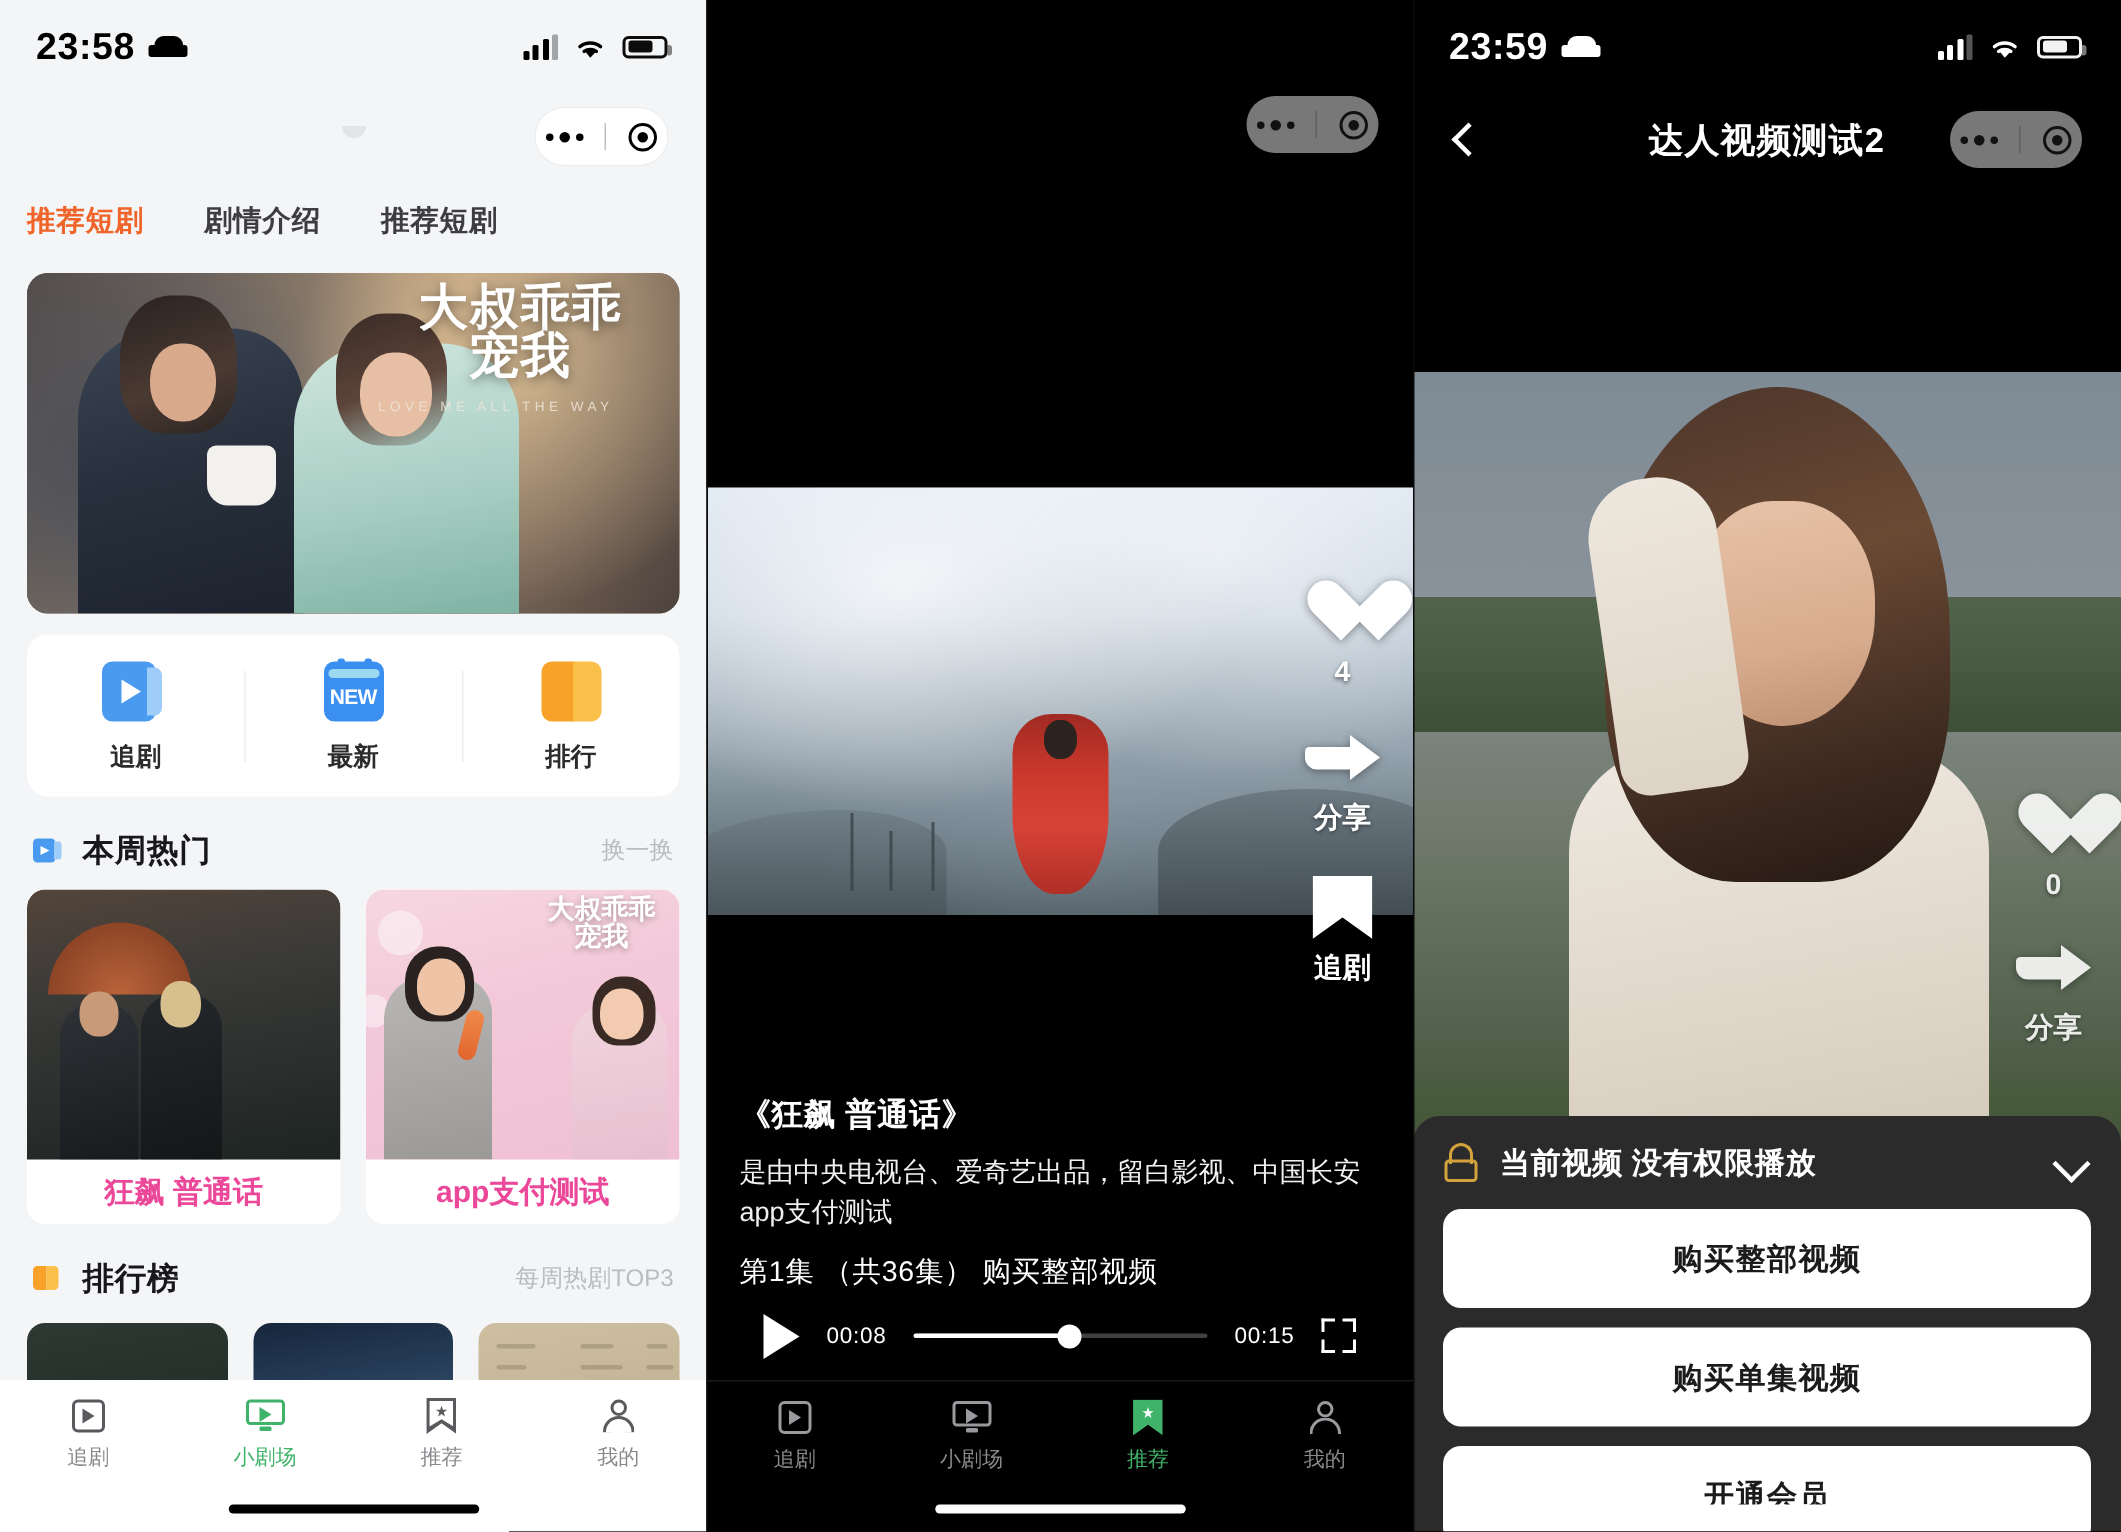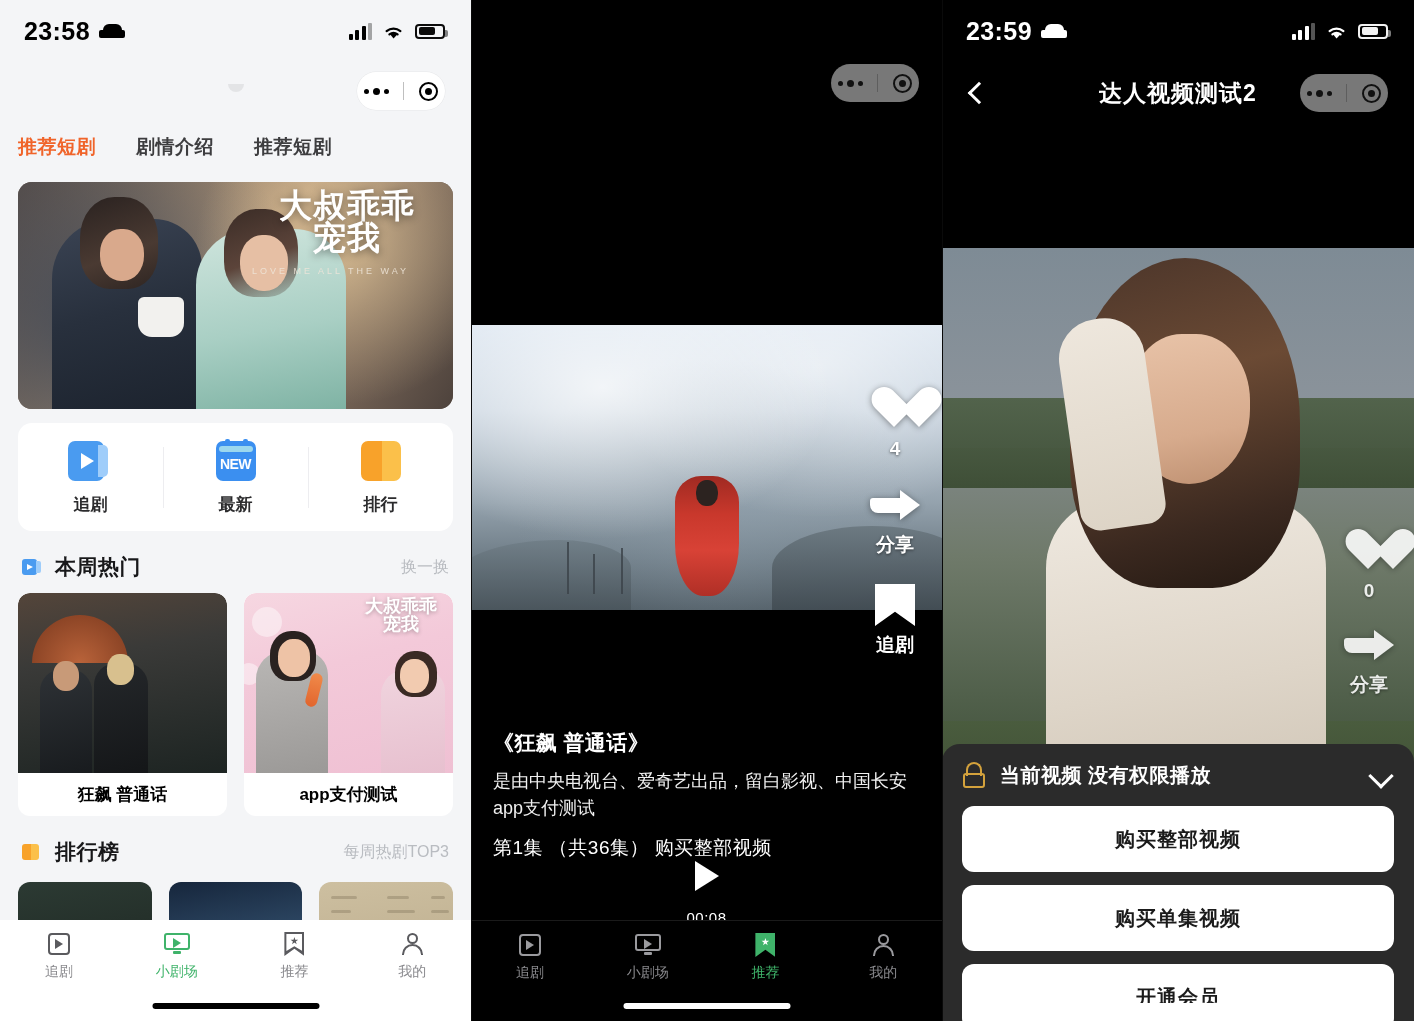--- a/index.html
+++ b/index.html
@@ -148,21 +148,21 @@
              border-radius:3px 0 0 3px; }
   .si-or2 { position:absolute; left:9px; top:2px; width:8px; height:16px; background:#fbc04a;
              border-radius:0 3px 3px 0; }
   .sec-title { font-size:21px; font-weight:bold; color:#18181a; letter-spacing:.5px; }
   .sec-more { margin-left:auto; font-size:16px; color:#b9bcc1; }
 
   .cards { display:flex; gap:17px; padding:0 18px; }
   .card { flex:1; background:#fff; border-radius:12px; overflow:hidden; }
   .card-img { height:180px; position:relative; overflow:hidden; border-radius:12px 12px 0 0; }
   .card-cap { height:43px; display:flex; align-items:center; justify-content:center;
-              font-size:17px; color:#000000; font-weight:bold; }
+              font-size:20px; color:#ec4899; font-weight:bold; }
 
   .ci-1 { background:linear-gradient(170deg,#54453a 0%,#3a3a38 35%,#2a2e2c 70%,#1d2422 100%); }
   .ci-1 .umb { position:absolute; left:14px; top:22px; width:96px; height:48px;
         background:radial-gradient(ellipse at 50% 100%, #b9633a 0%, #8d4526 70%, #70381e 100%);
         border-radius:50px 50px 0 0; }
   .ci-1 .fg1 { position:absolute; left:22px; bottom:0; width:52px; height:104px;
         background:linear-gradient(165deg,#2e3236 0%,#181b1e 100%); border-radius:22px 22px 0 0; }
   .ci-1 .fg2 { position:absolute; left:76px; bottom:0; width:54px; height:110px;
         background:linear-gradient(165deg,#25282b 0%,#141618 100%); border-radius:22px 22px 0 0; }
   .ci-1 .hd1 { position:absolute; left:35px; bottom:82px; width:26px; height:30px;
@@ -299,21 +299,21 @@
       border-left:20px solid #fff; border-top:15px solid transparent; border-bottom:15px solid transparent; }
   .bmk { width:40px; height:42px; background:#fff; filter:drop-shadow(0 1px 3px rgba(0,0,0,.4));
       clip-path:polygon(0 0,100% 0,100% 100%,50% 66%,0 100%); }
 
   .m-info { position:absolute; left:0; right:0; bottom:160px; padding:0 22px; color:#fff; }
   .m-title { font-size:21px; font-weight:bold; margin-bottom:11px; letter-spacing:.4px; }
   .m-desc { font-size:18px; line-height:1.5; color:#f0f0f0; }
   .m-ep { font-size:19px; margin-top:13px; letter-spacing:.5px; }
 
   .m-player { position:absolute; left:0; right:0; bottom:101px; height:59px;
-      display:flex; align-items:center; padding:0 16px; gap:18px;flex-direction:column; }
+      display:flex; align-items:center; padding:0 38px; gap:18px; }
   .pl-play { width:0; height:0; border-left:24px solid #fff;
       border-top:15px solid transparent; border-bottom:15px solid transparent; flex:none; }
   .pl-time { font-size:15px; color:#fff; flex:none; letter-spacing:.5px; }
   .pl-bar { flex:1; height:3px; background:rgba(255,255,255,.25); border-radius:2px; position:relative; }
   .pl-fill { position:absolute; left:0; top:0; bottom:0; width:53%; background:#fff; border-radius:2px; }
   .pl-knob { position:absolute; left:53%; top:50%; width:16px; height:16px; margin:-8px 0 0 -8px;
       background:#fff; border-radius:50%; }
   .pl-fs { width:23px; height:23px; position:relative; flex:none; }
   .pl-fs i { position:absolute; width:9px; height:9px; border:2.4px solid #fff; }
   .pl-fs i:nth-child(1){ left:0; top:0; border-right:none; border-bottom:none; }

